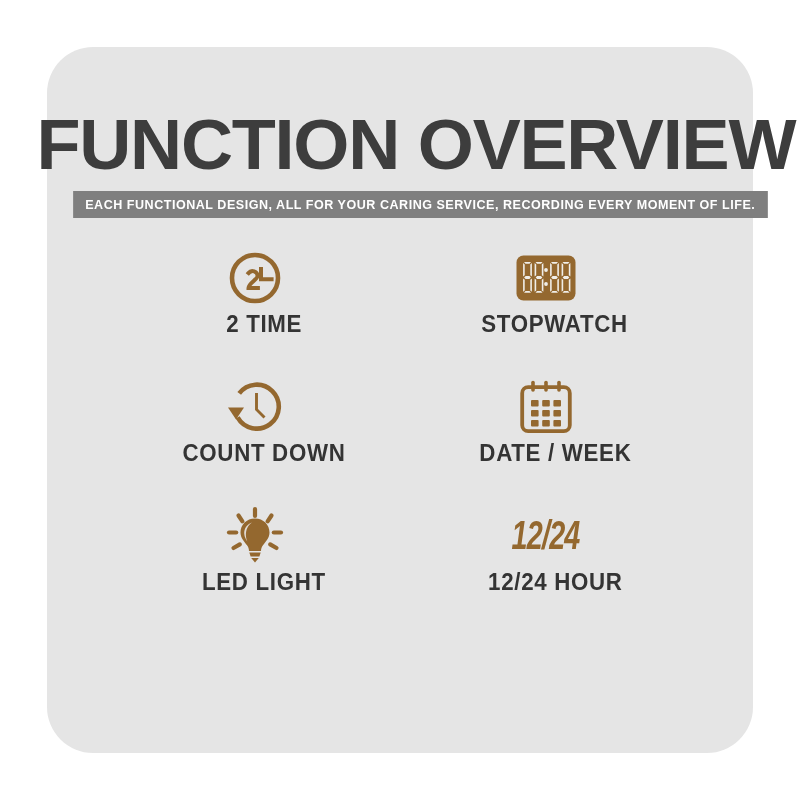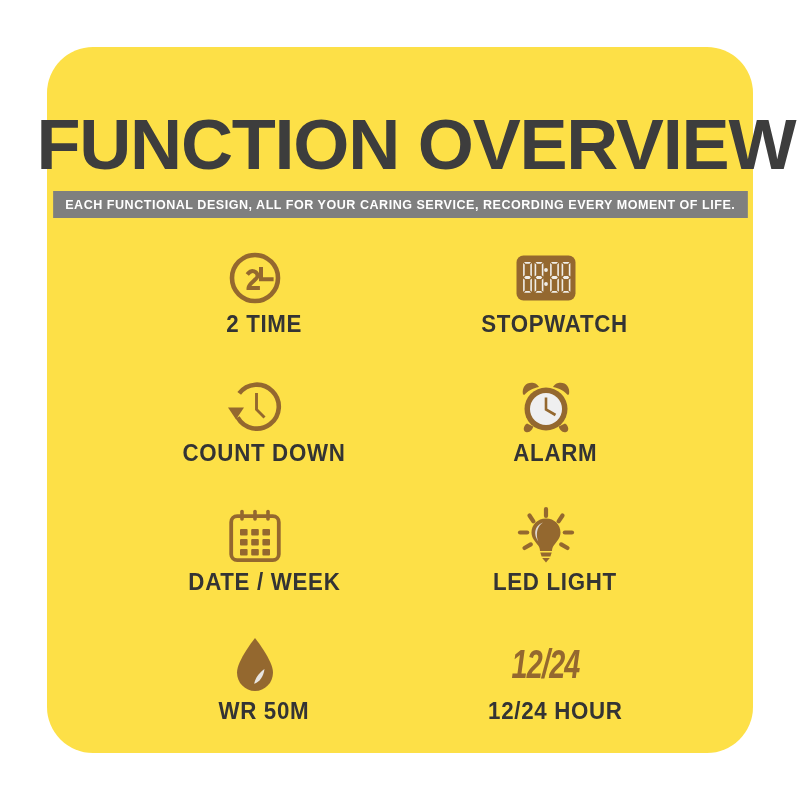--- a/index.html
+++ b/index.html
@@ -20,21 +20,21 @@
     height: 800px;
   }
 
   
   .card {
     position: absolute;
     left: 47px;
     top: 47px;
     width: 706px;
     height: 706px;
-    background: #fde047;
+    background: #e5e5e5;
     border-radius: 46px;
     box-sizing: border-box;
   }
 
   
   .header {
     position: absolute;
     left: 0;
     top: 0;
     width: 100%;
@@ -48,21 +48,21 @@
     line-height: 0.92;
     font-weight: 700;
     letter-spacing: -1.2px;
     color: #3d3d3d;
     transform: scaleX(1.03);
     white-space: nowrap;
   }
   .subtitle-wrap {
     margin-top: 14px;
     display: flex;
-    justify-content: center;
+    justify-content: flex-start;
   }
   .subtitle {
     background: #7f7f7f;
     color: #ffffff;
     font-family: "Liberation Sans Narrow", "Liberation Sans", sans-serif;
     font-size: 13.5px;
     font-weight: 700;
     letter-spacing: 0.55px;
     padding: 6px 13px 6px 13px;
     white-space: nowrap;
@@ -203,40 +203,20 @@
         <span class="iconbox">
           <svg class="ic" width="60" height="56" viewBox="0 0 60 56">
             <path d="M12.6 38.4 A22 22 0 1 0 14.2 14.4" fill="none" stroke="#94682f" stroke-width="4.6" stroke-linecap="butt"></path>
             <polygon points="3.0,28.4 19.0,28.4 11.0,40.5" fill="#94682f"></polygon>
             <path d="M31.5 14.0 L31.5 30.5 L39.5 38.5" fill="none" stroke="#94682f" stroke-width="2.9" stroke-linecap="butt"></path>
           </svg>
         </span>
         <span class="label">COUNT DOWN</span>
       </div>
 
-      <div class="feature">
-        <span class="iconbox">
-          <svg class="ic" width="58" height="58" viewBox="0 0 58 58">
-
-            <path d="M6.0 16.5 C4.5 8.5 10.0 3.5 16.8 5.0 C19.2 5.6 21.0 7.2 22.0 9.0
-                     C15.8 10.4 10.4 13.0 7.6 16.8 Z" fill="#94682f"></path>
-            <path d="M52.0 16.5 C53.5 8.5 48.0 3.5 41.2 5.0 C38.8 5.6 37.0 7.2 36.0 9.0
-                     C42.2 10.4 47.6 13.0 50.4 16.8 Z" fill="#94682f"></path>
-
-            <path d="M10.0 45.5 C6.0 48.0 5.5 53.5 9.5 54.2 C13.0 54.8 15.6 51.6 16.3 48.6 Z" fill="#94682f"></path>
-            <path d="M48.0 45.5 C52.0 48.0 52.5 53.5 48.5 54.2 C45.0 54.8 42.4 51.6 41.7 48.6 Z" fill="#94682f"></path>
-
-            <circle cx="29" cy="31" r="21.5" fill="#94682f"></circle>
-            <circle cx="29" cy="31" r="16.0" fill="#efeff0"></circle>
-
-            <path d="M29 19.5 L29 31.5 L38.5 37.0" fill="none" stroke="#94682f" stroke-width="2.6" stroke-linecap="butt"></path>
-          </svg>
-        </span>
-        <span class="label">ALARM</span>
-      </div>
 
       <div class="feature">
         <span class="iconbox">
           <svg class="ic" width="56" height="56" viewBox="0 0 56 56">
 
             <path d="M15 3.5 L15 11" fill="none" stroke="#94682f" stroke-width="3.6" stroke-linecap="round"></path>
             <path d="M28 3.5 L28 11" fill="none" stroke="#94682f" stroke-width="3.6" stroke-linecap="round"></path>
             <path d="M41 3.5 L41 11" fill="none" stroke="#94682f" stroke-width="3.6" stroke-linecap="round"></path>
 
             <rect x="4.2" y="8.2" width="47.6" height="44" rx="6" ry="6" fill="none" stroke="#94682f" stroke-width="3.8"></rect>
@@ -283,31 +263,20 @@
                      C19.4 31.2 21.0 33.6 22.4 35.6
                      C20.2 31.0 20.4 24.0 23.4 20.0 C24.4 18.6 25.6 17.4 27.0 16.6 Z" fill="#efeff0" opacity="0.85"></path>
 
             <path d="M24.3 46.6 L35.7 46.6 L34.4 50.4 L25.6 50.4 Z" fill="#94682f"></path>
             <path d="M26.2 52.0 L33.8 52.0 L30.0 56.5 Z" fill="#94682f"></path>
           </svg>
         </span>
         <span class="label">LED LIGHT</span>
       </div>
 
-      <div class="feature">
-        <span class="iconbox">
-          <svg class="ic" width="44" height="58" viewBox="0 0 44 58">
-            <path d="M22 2 C22 2 4 24.5 4 36.5 C4 46.8 12.1 55 22 55
-                     C31.9 55 40 46.8 40 36.5 C40 24.5 22 2 22 2 Z" fill="#94682f"></path>
-            <path d="M31.5 33.0 C31.5 33.0 22.8 38.5 21.2 47.8
-                     C26.5 46.2 30.6 40.5 31.5 33.0 Z" fill="#efeff0" opacity="0.92"></path>
-          </svg>
-        </span>
-        <span class="label">WR 50M</span>
-      </div>
 
       <div class="feature">
         <span class="iconbox">
           <span class="glyph-1224">12/24</span>
         </span>
         <span class="label">12/24 HOUR</span>
       </div>
 
     </div>
   </div>

